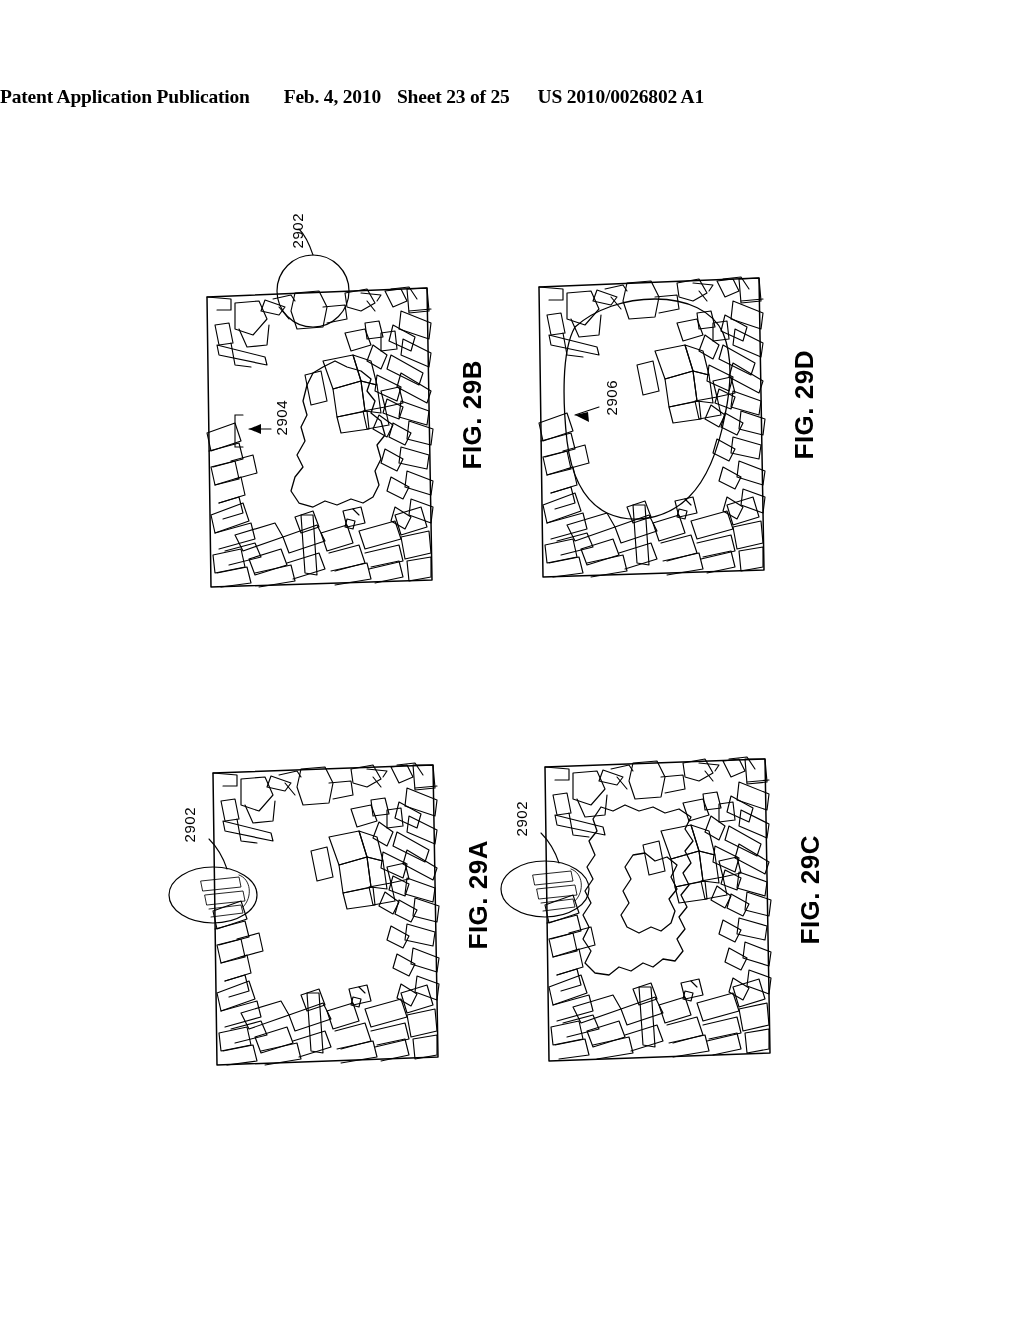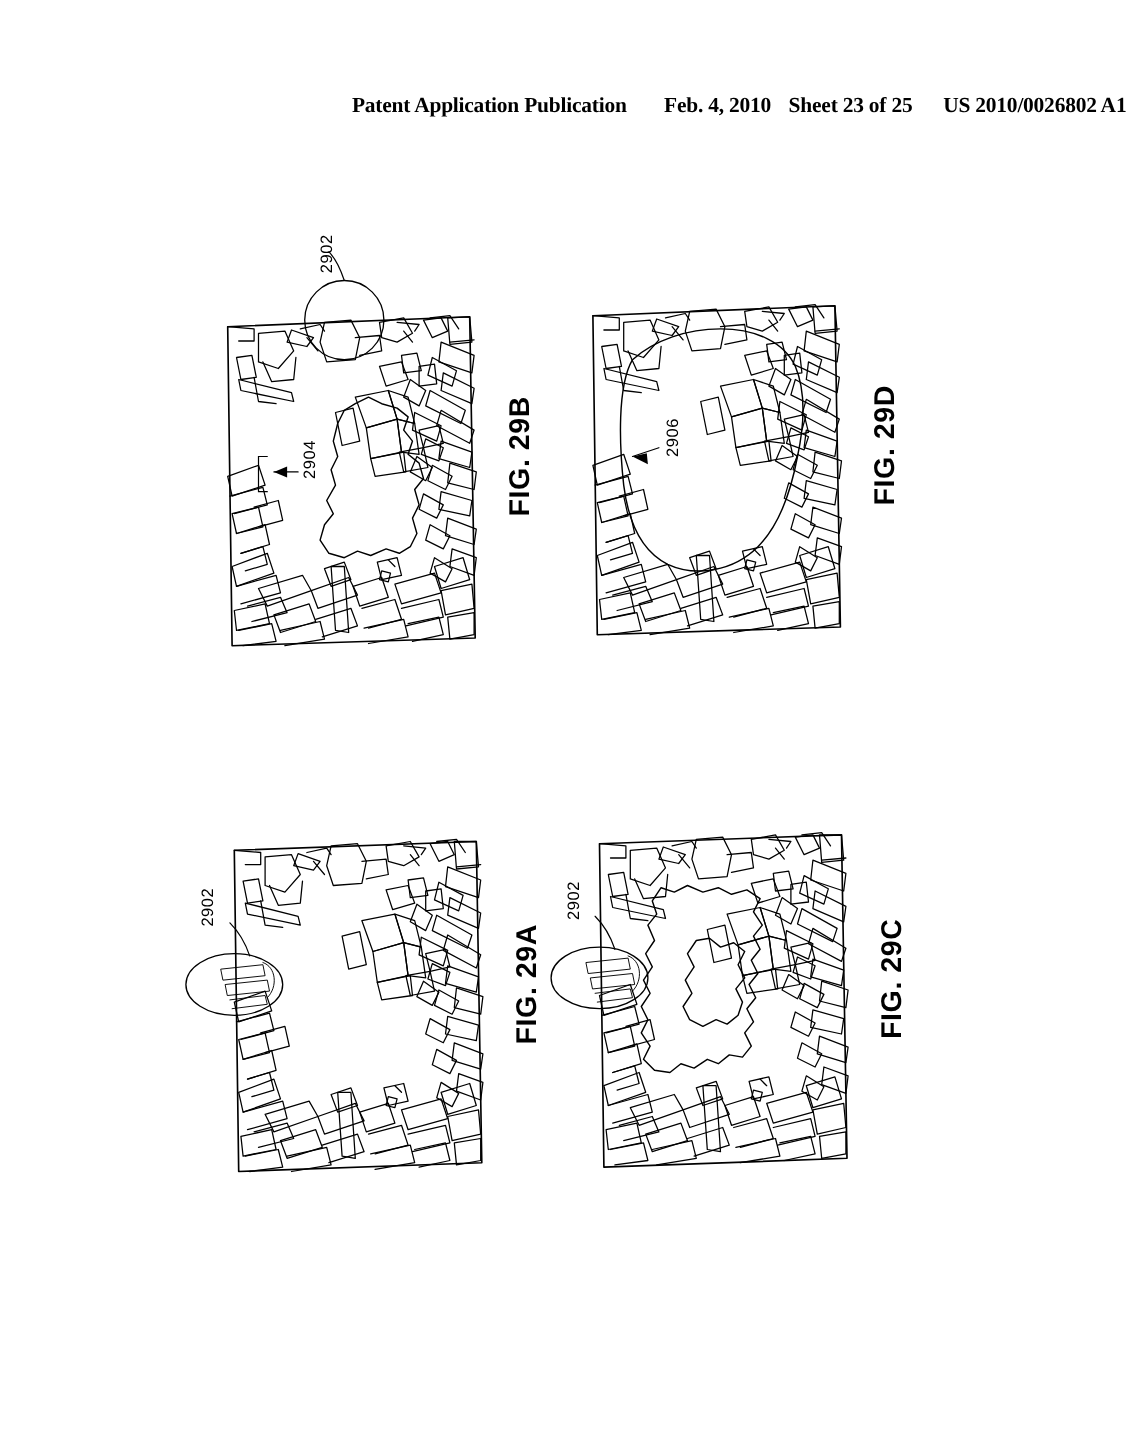--- a/index.html
+++ b/index.html
@@ -14,21 +14,21 @@
     font-family: "Liberation Serif", serif;
     overflow: hidden;
   }
 
   
   #patent-header {
     position: absolute;
     top: 86px;
     left: 0;
     width: 1024px;
-    text-align: right;
+    text-align: left;
     font-family: "Liberation Serif", serif;
     font-weight: bold;
     font-size: 19.5px;
     letter-spacing: -0.2px;
     color: #000;
     white-space: nowrap;
   }
   #patent-header .h-seg { display: inline-block; vertical-align: baseline; }
   .gap-lg { display: inline-block; width: 34px; }
   .gap-md { display: inline-block; width: 16px; }

